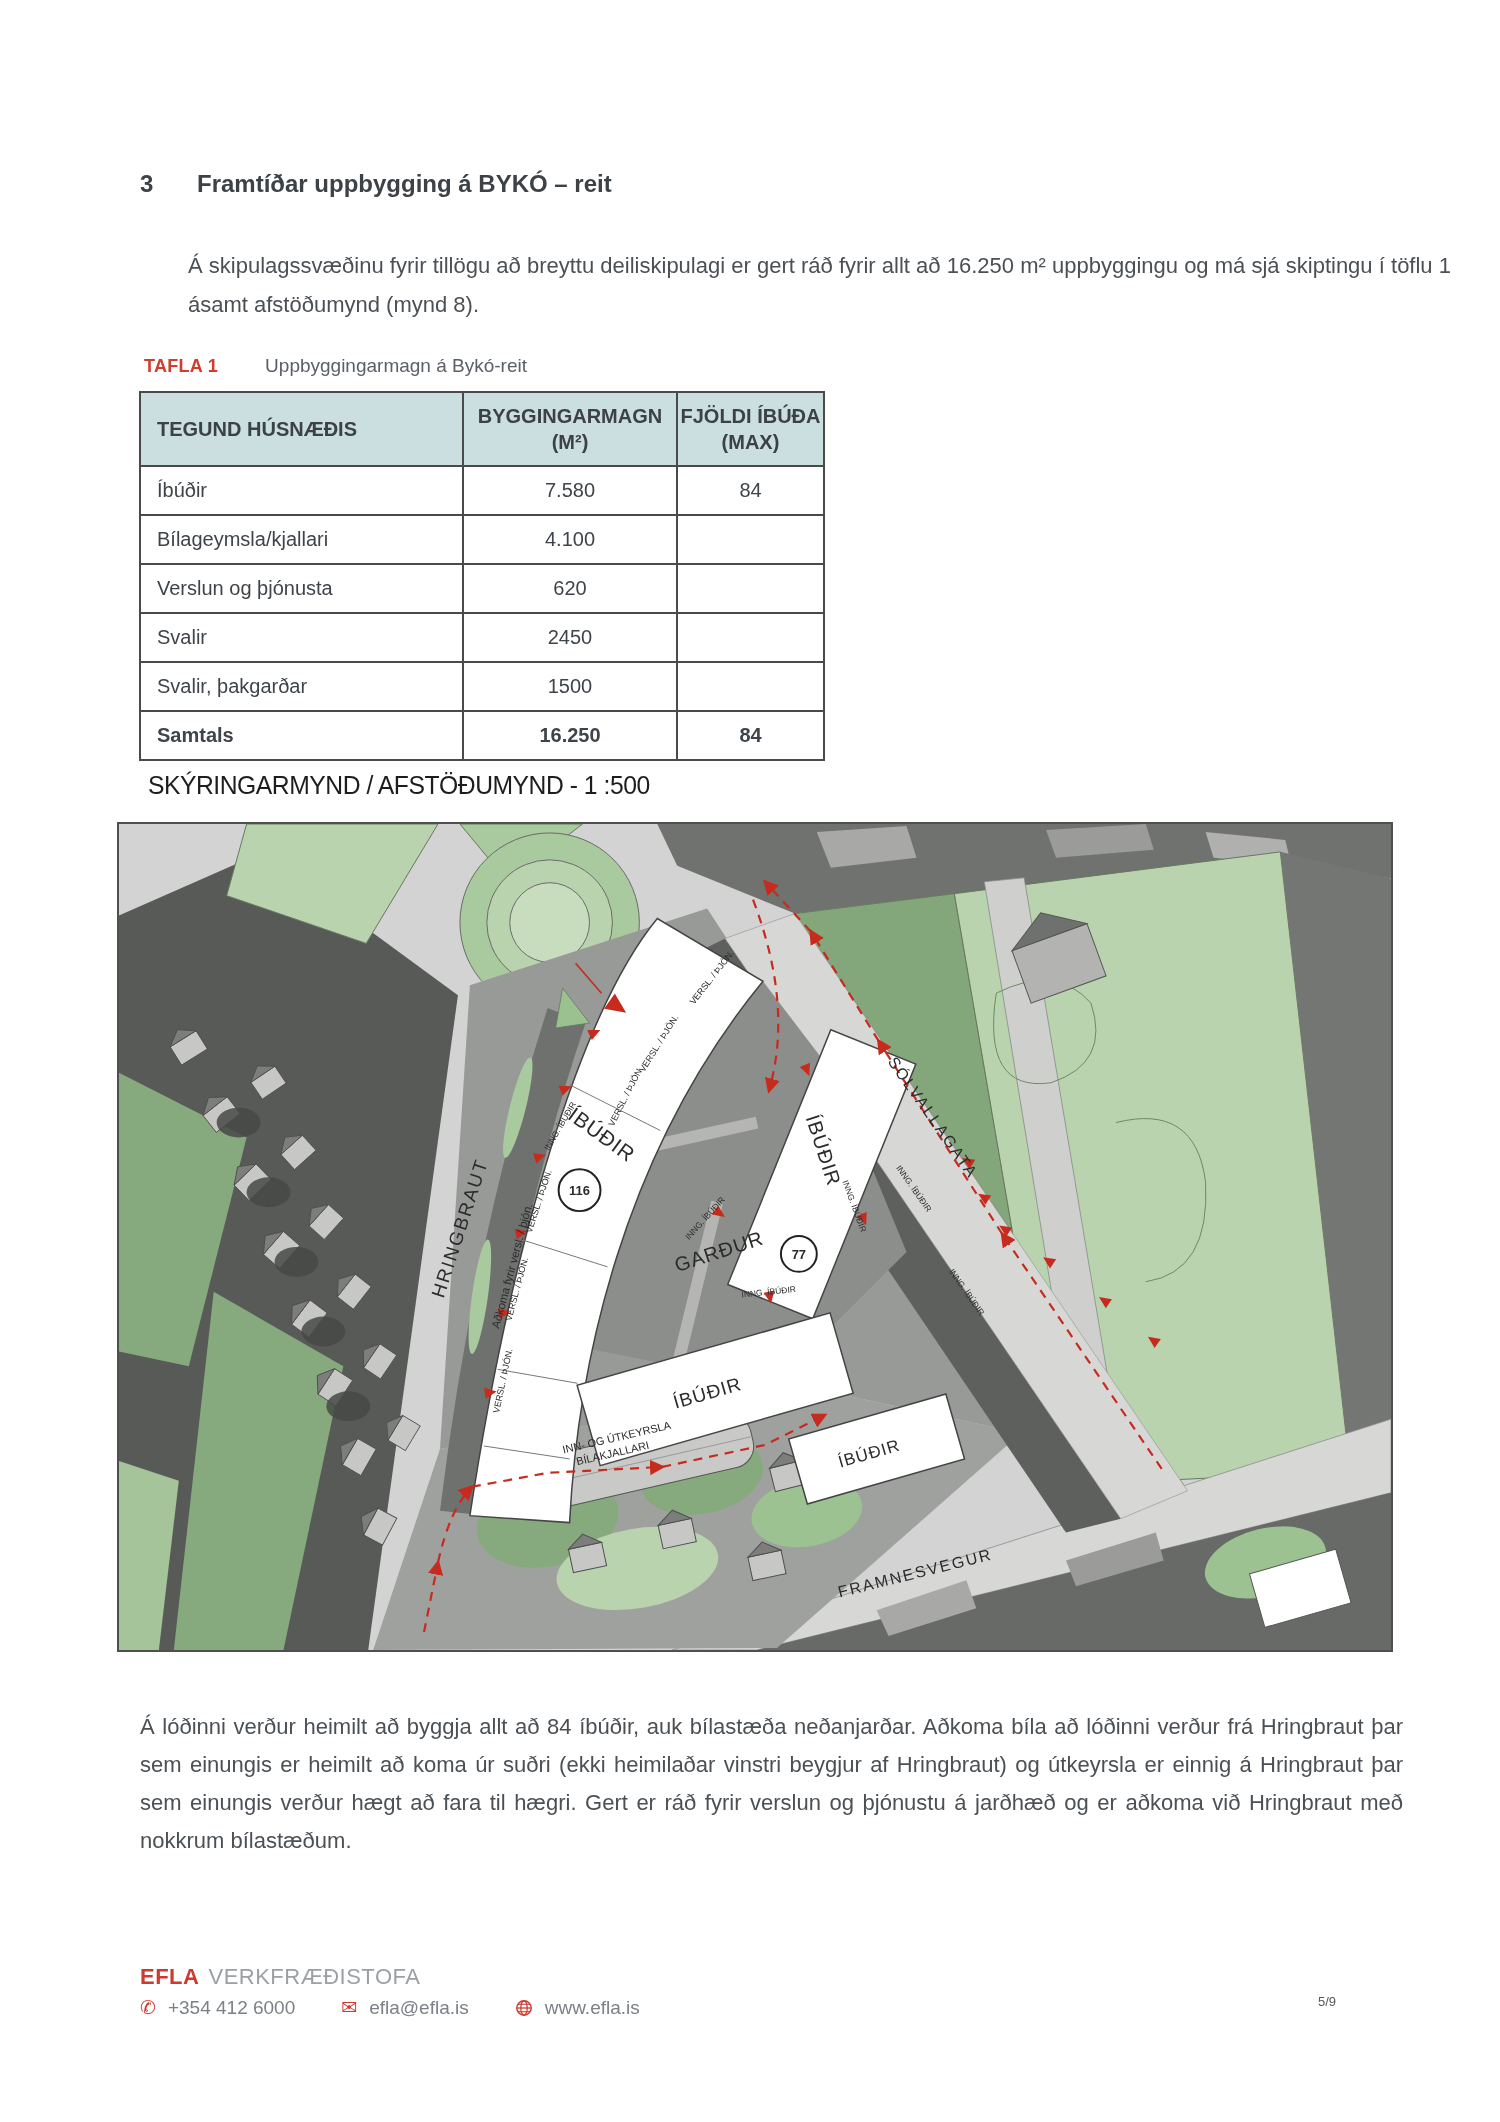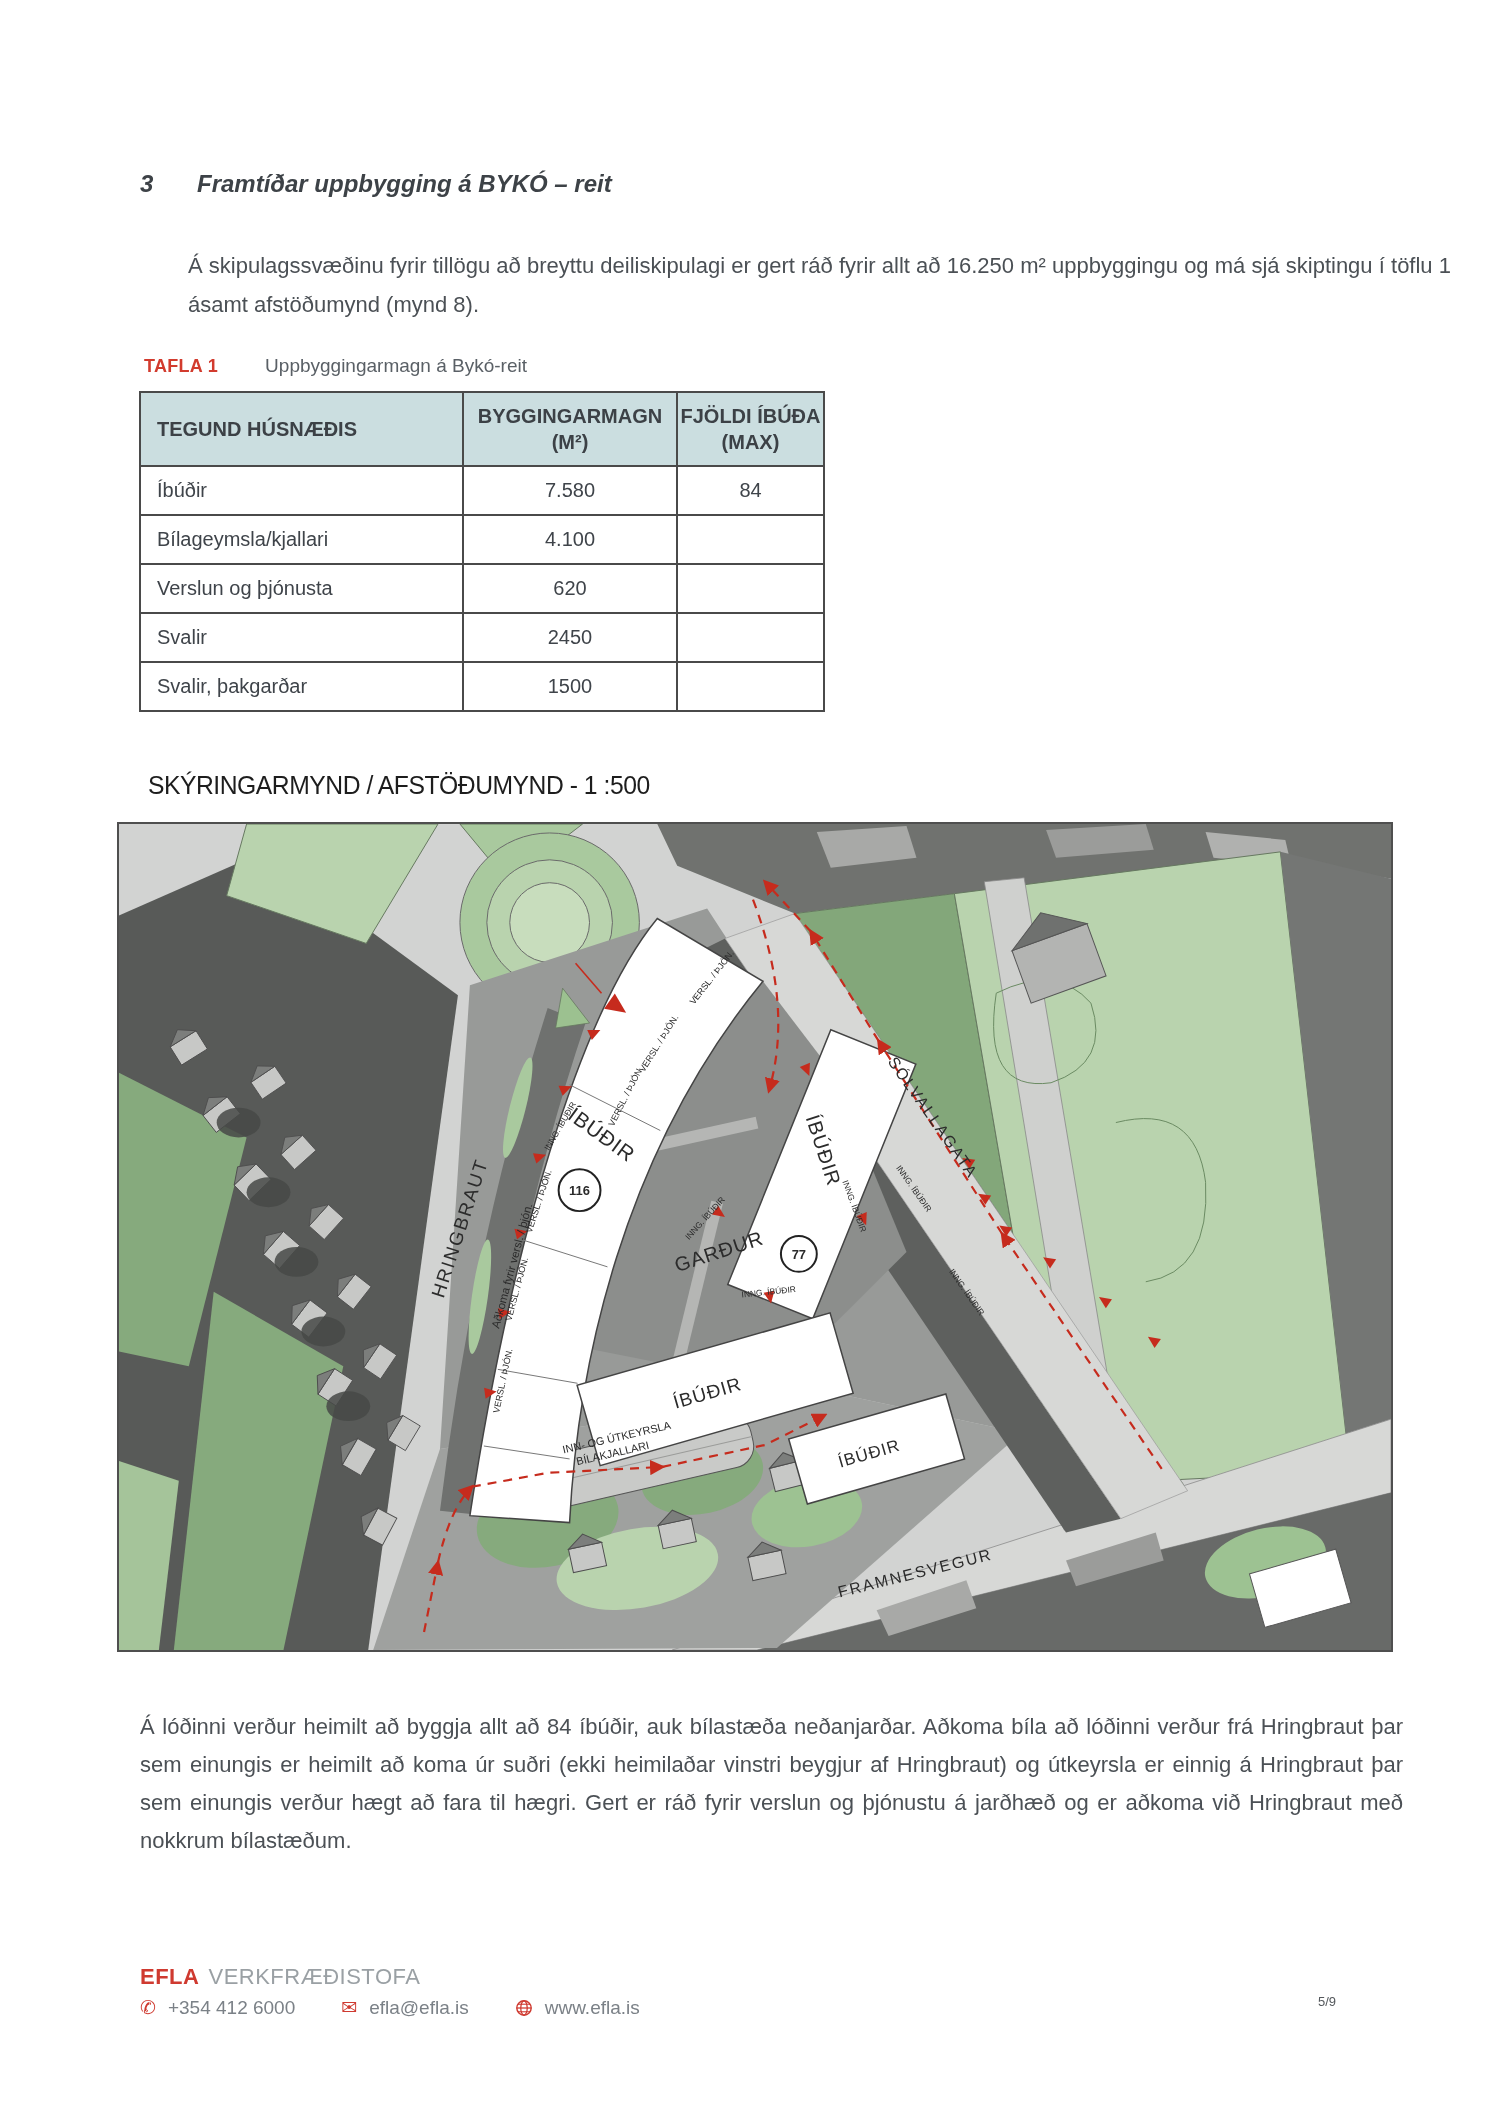--- a/index.html
+++ b/index.html
@@ -1,19 +1,19 @@
 <!DOCTYPE html>
 <html><head>
 <meta charset="utf-8">
 <style>
   html,body{margin:0;padding:0;background:#ffffff;}
   .page{position:relative;width:1500px;height:2122px;background:#ffffff;overflow:hidden;
         font-family:"Liberation Sans","DejaVu Sans",sans-serif;color:#4b5055;}
   
-  .heading{position:absolute;left:140px;top:170px;font-size:24px;font-weight:bold;color:#3d4247;font-style:italic;}
+  .heading{position:absolute;left:140px;top:170px;font-size:24px;font-weight:bold;color:#3d4247;}
   .heading .num{display:inline-block;width:57px;}
   
   .intro{position:absolute;left:140px;top:246px;width:1263px;font-size:22px;line-height:39px;
          color:#4b5055;text-align:justify;margin-left:48px;}
   
   .tlabel-row{position:absolute;left:144px;top:355px;font-size:18px;}
   .tlabel{color:#d23b2e;font-weight:bold;letter-spacing:.3px;}
   .tcaption{color:#5a6066;margin-left:47px;font-size:19px;}
   
   table.magn{position:absolute;left:139px;top:391px;border-collapse:collapse;table-layout:fixed;
@@ -99,20 +99,25 @@
       </tr>
       <tr>
         <td class="c1">Svalir</td>
         <td class="c2">2450</td>
         <td class="c3"></td>
       </tr>
       <tr>
         <td class="c1">Svalir, þakgarðar</td>
         <td class="c2">1500</td>
         <td class="c3"></td>
+      </tr>
+      <tr class="total">
+        <td class="c1">Samtals</td>
+        <td class="c2">16.250</td>
+        <td class="c3">84</td>
       </tr>
     </tbody>
   </table>
 
   <div class="map-title">SKÝRINGARMYND / AFSTÖÐUMYND - 1 :500</div>
 
   <div class="map-wrap">
     <svg viewBox="0 0 1276 830" preserveAspectRatio="none">
       <defs>
         <g id="hsym">

